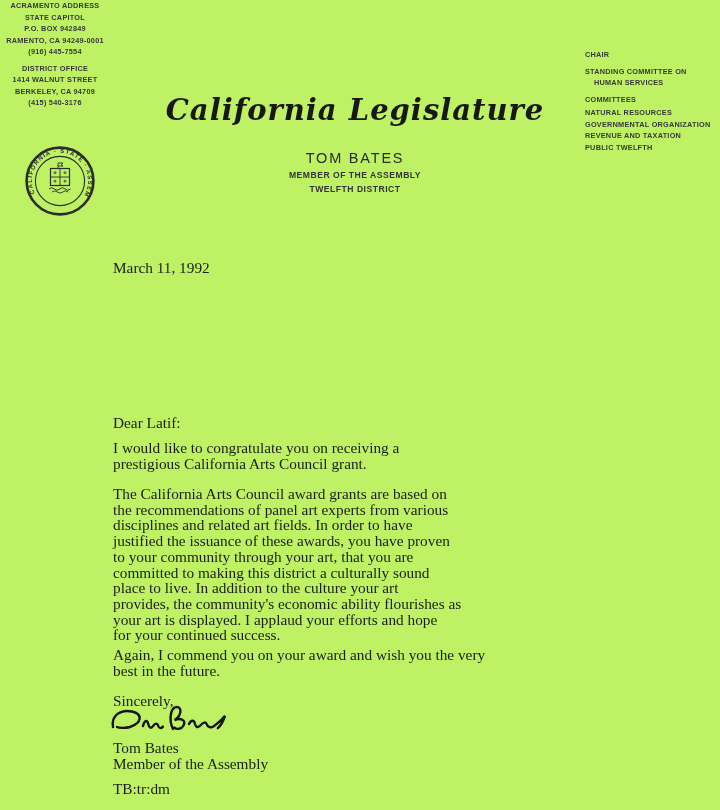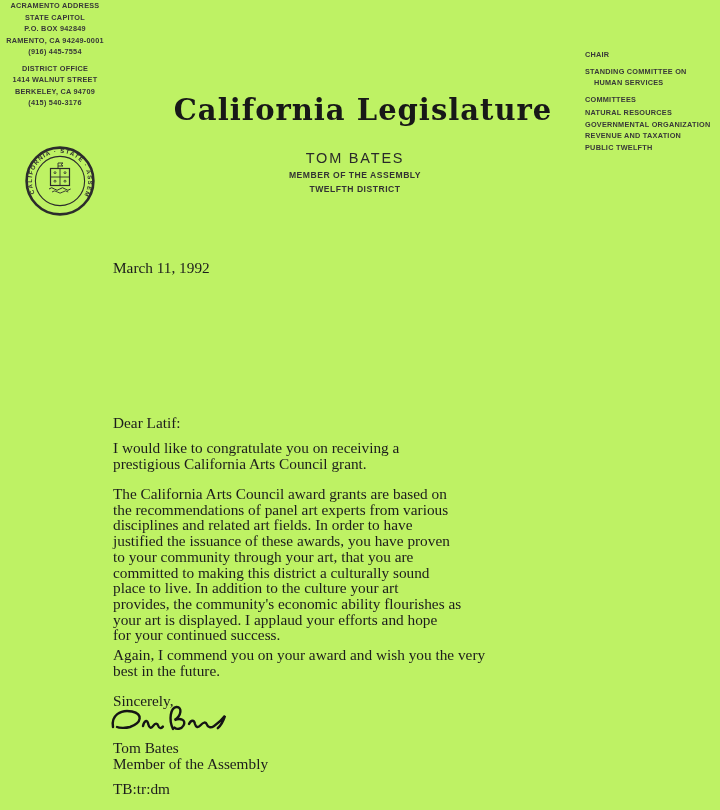--- a/index.html
+++ b/index.html
@@ -59,21 +59,21 @@
     <div>CHAIR</div>
     <div class="group-gap">STANDING COMMITTEE ON</div>
     <div class="indent">HUMAN SERVICES</div>
     <div class="group-gap">COMMITTEES</div>
     <div style="margin-top:2px;">NATURAL RESOURCES</div>
     <div>GOVERNMENTAL ORGANIZATION</div>
     <div>REVENUE AND TAXATION</div>
     <div>PUBLIC TWELFTH</div>
   </div>
 
-  <div class="abs org" style="left:148px; top:95px;">California Legislature</div>
+  <div class="abs org" style="left:140px; top:95px;font-style:italic;">California Legislature</div>
 
   <div class="abs member-name" style="left:140px; top:150px;">TOM BATES</div>
   <div class="abs member-sub" style="left:140px; top:170px;">MEMBER OF THE ASSEMBLY</div>
   <div class="abs member-sub" style="left:140px; top:184px;">TWELFTH DISTRICT</div>
 
   <div class="abs" style="left:24px; top:145px;">
     <svg width="72" height="72" viewBox="0 0 72 72">
       <circle cx="36" cy="36" r="33.4" fill="none" stroke="#2c2c2c" stroke-width="2.6"></circle>
       <circle cx="36" cy="36" r="24.6" fill="none" stroke="#2c2c2c" stroke-width="1.1"></circle>
       <defs>

